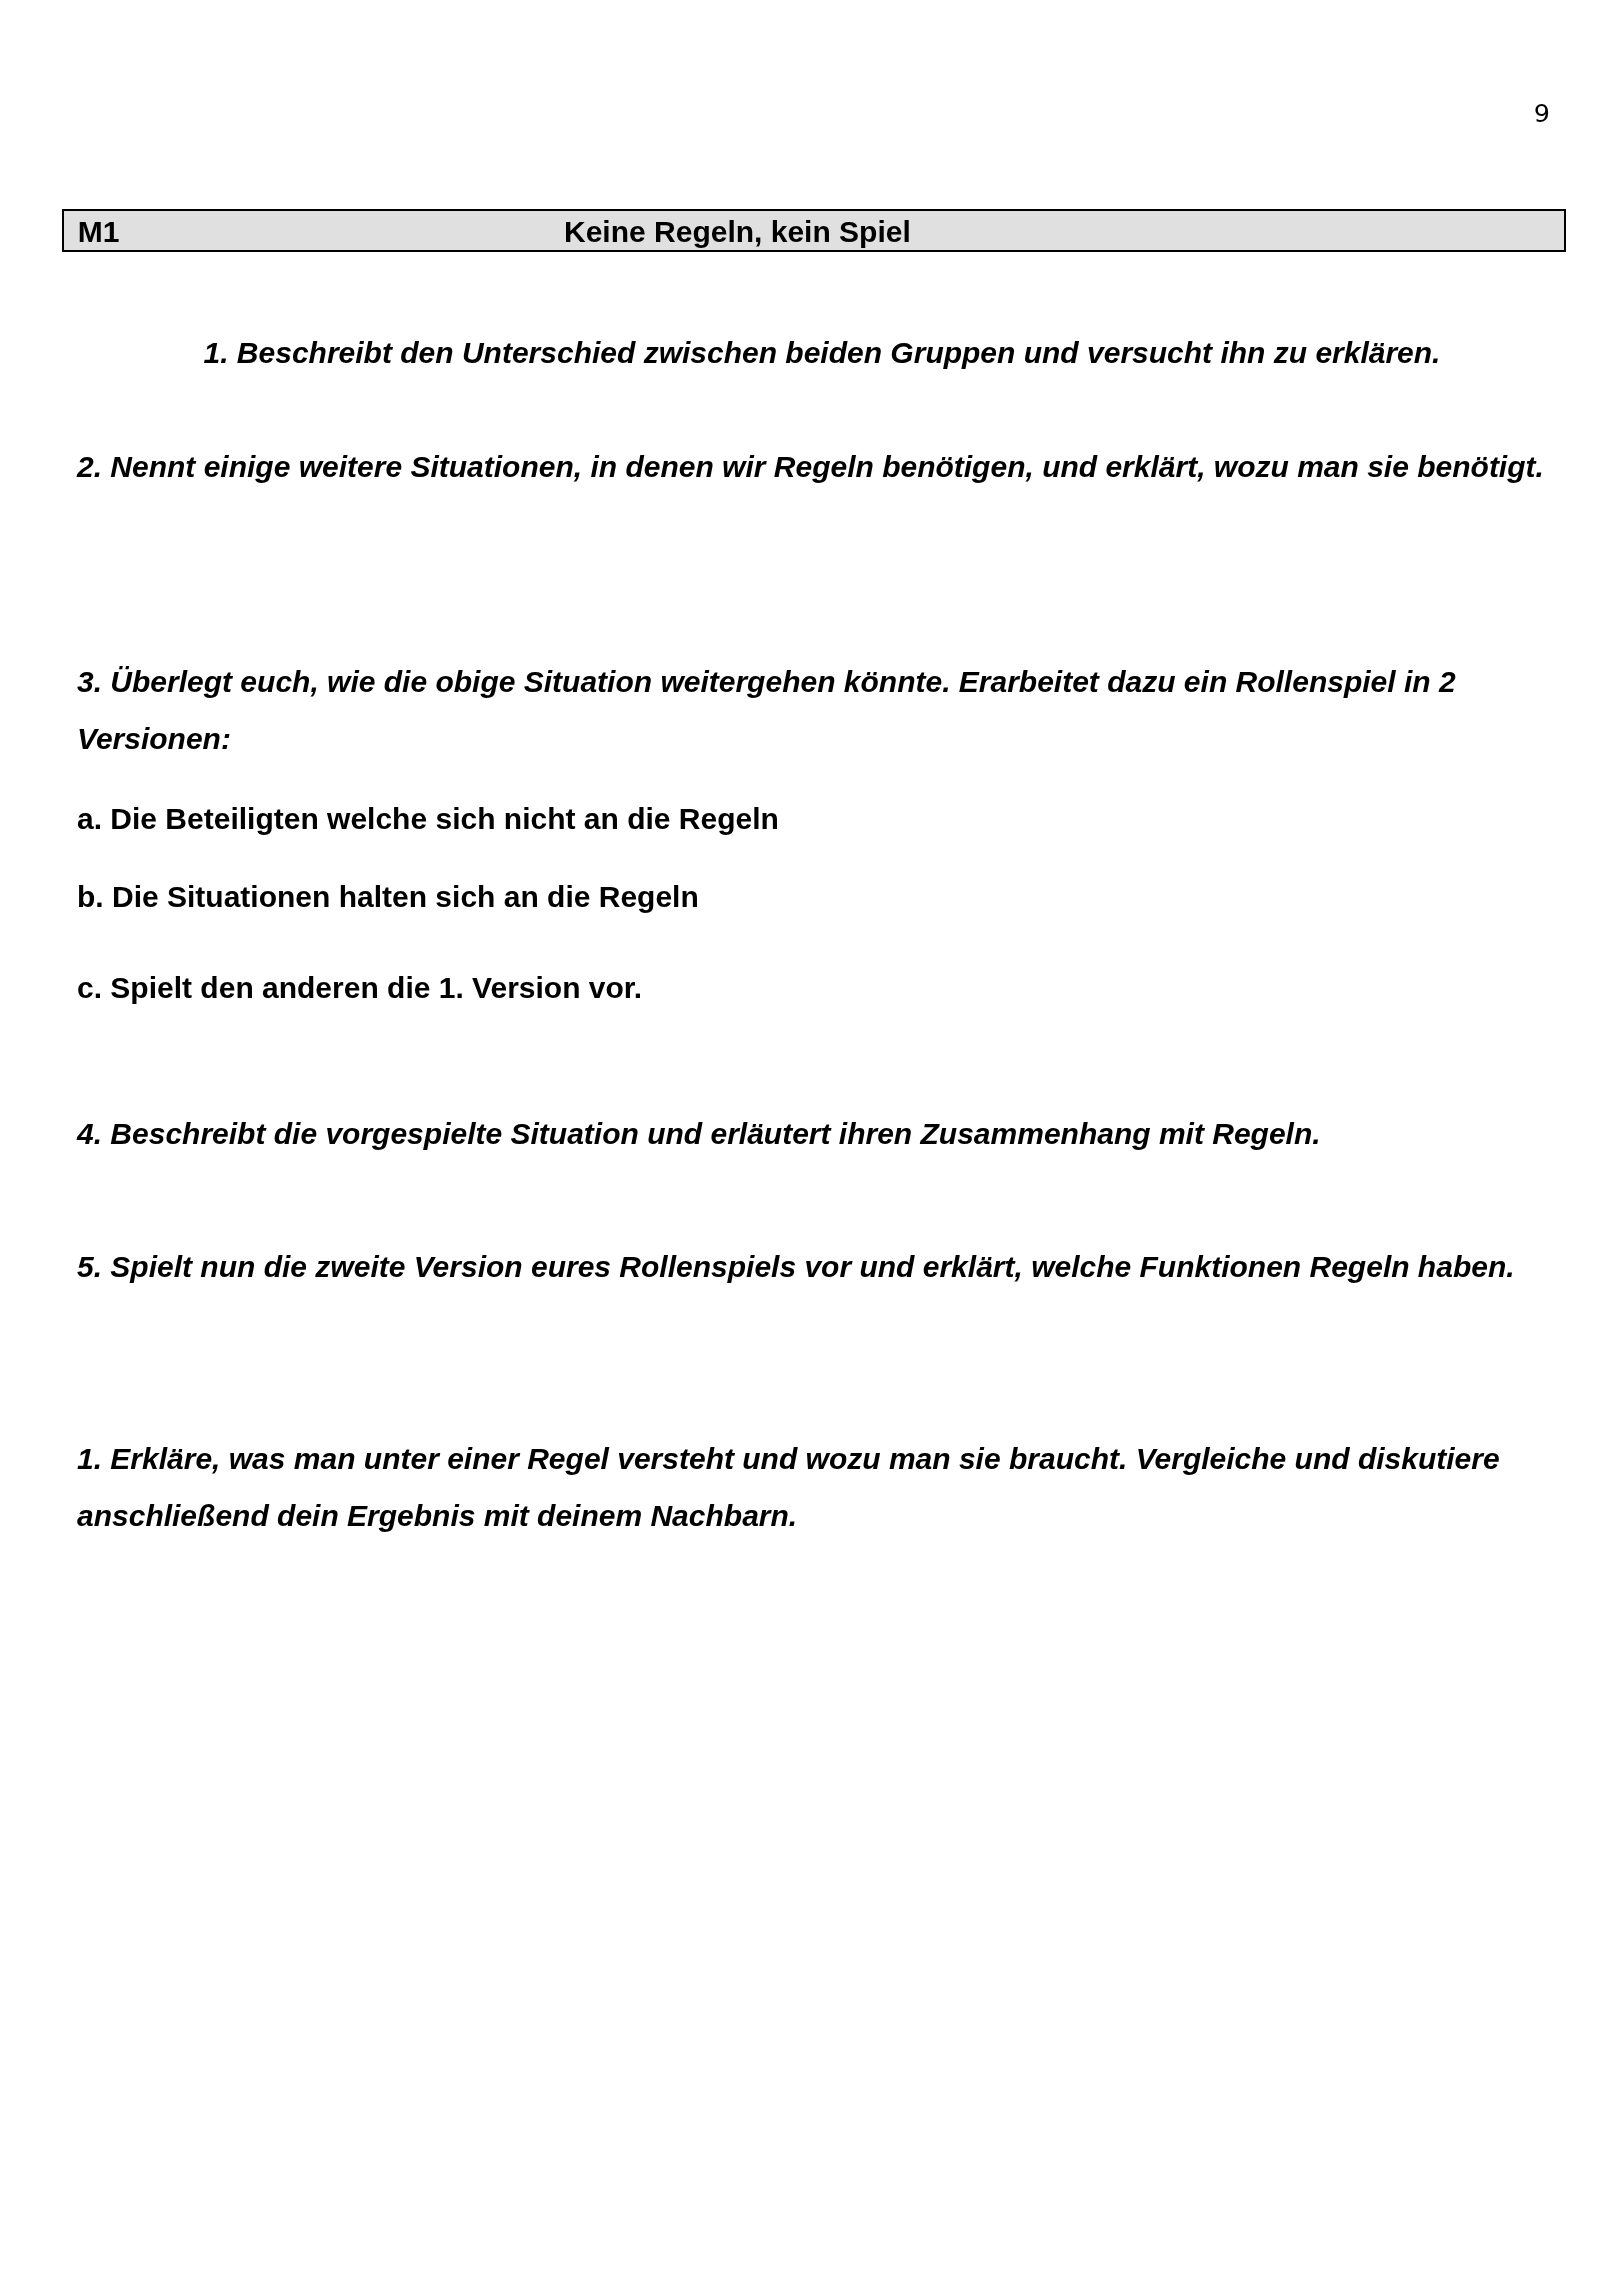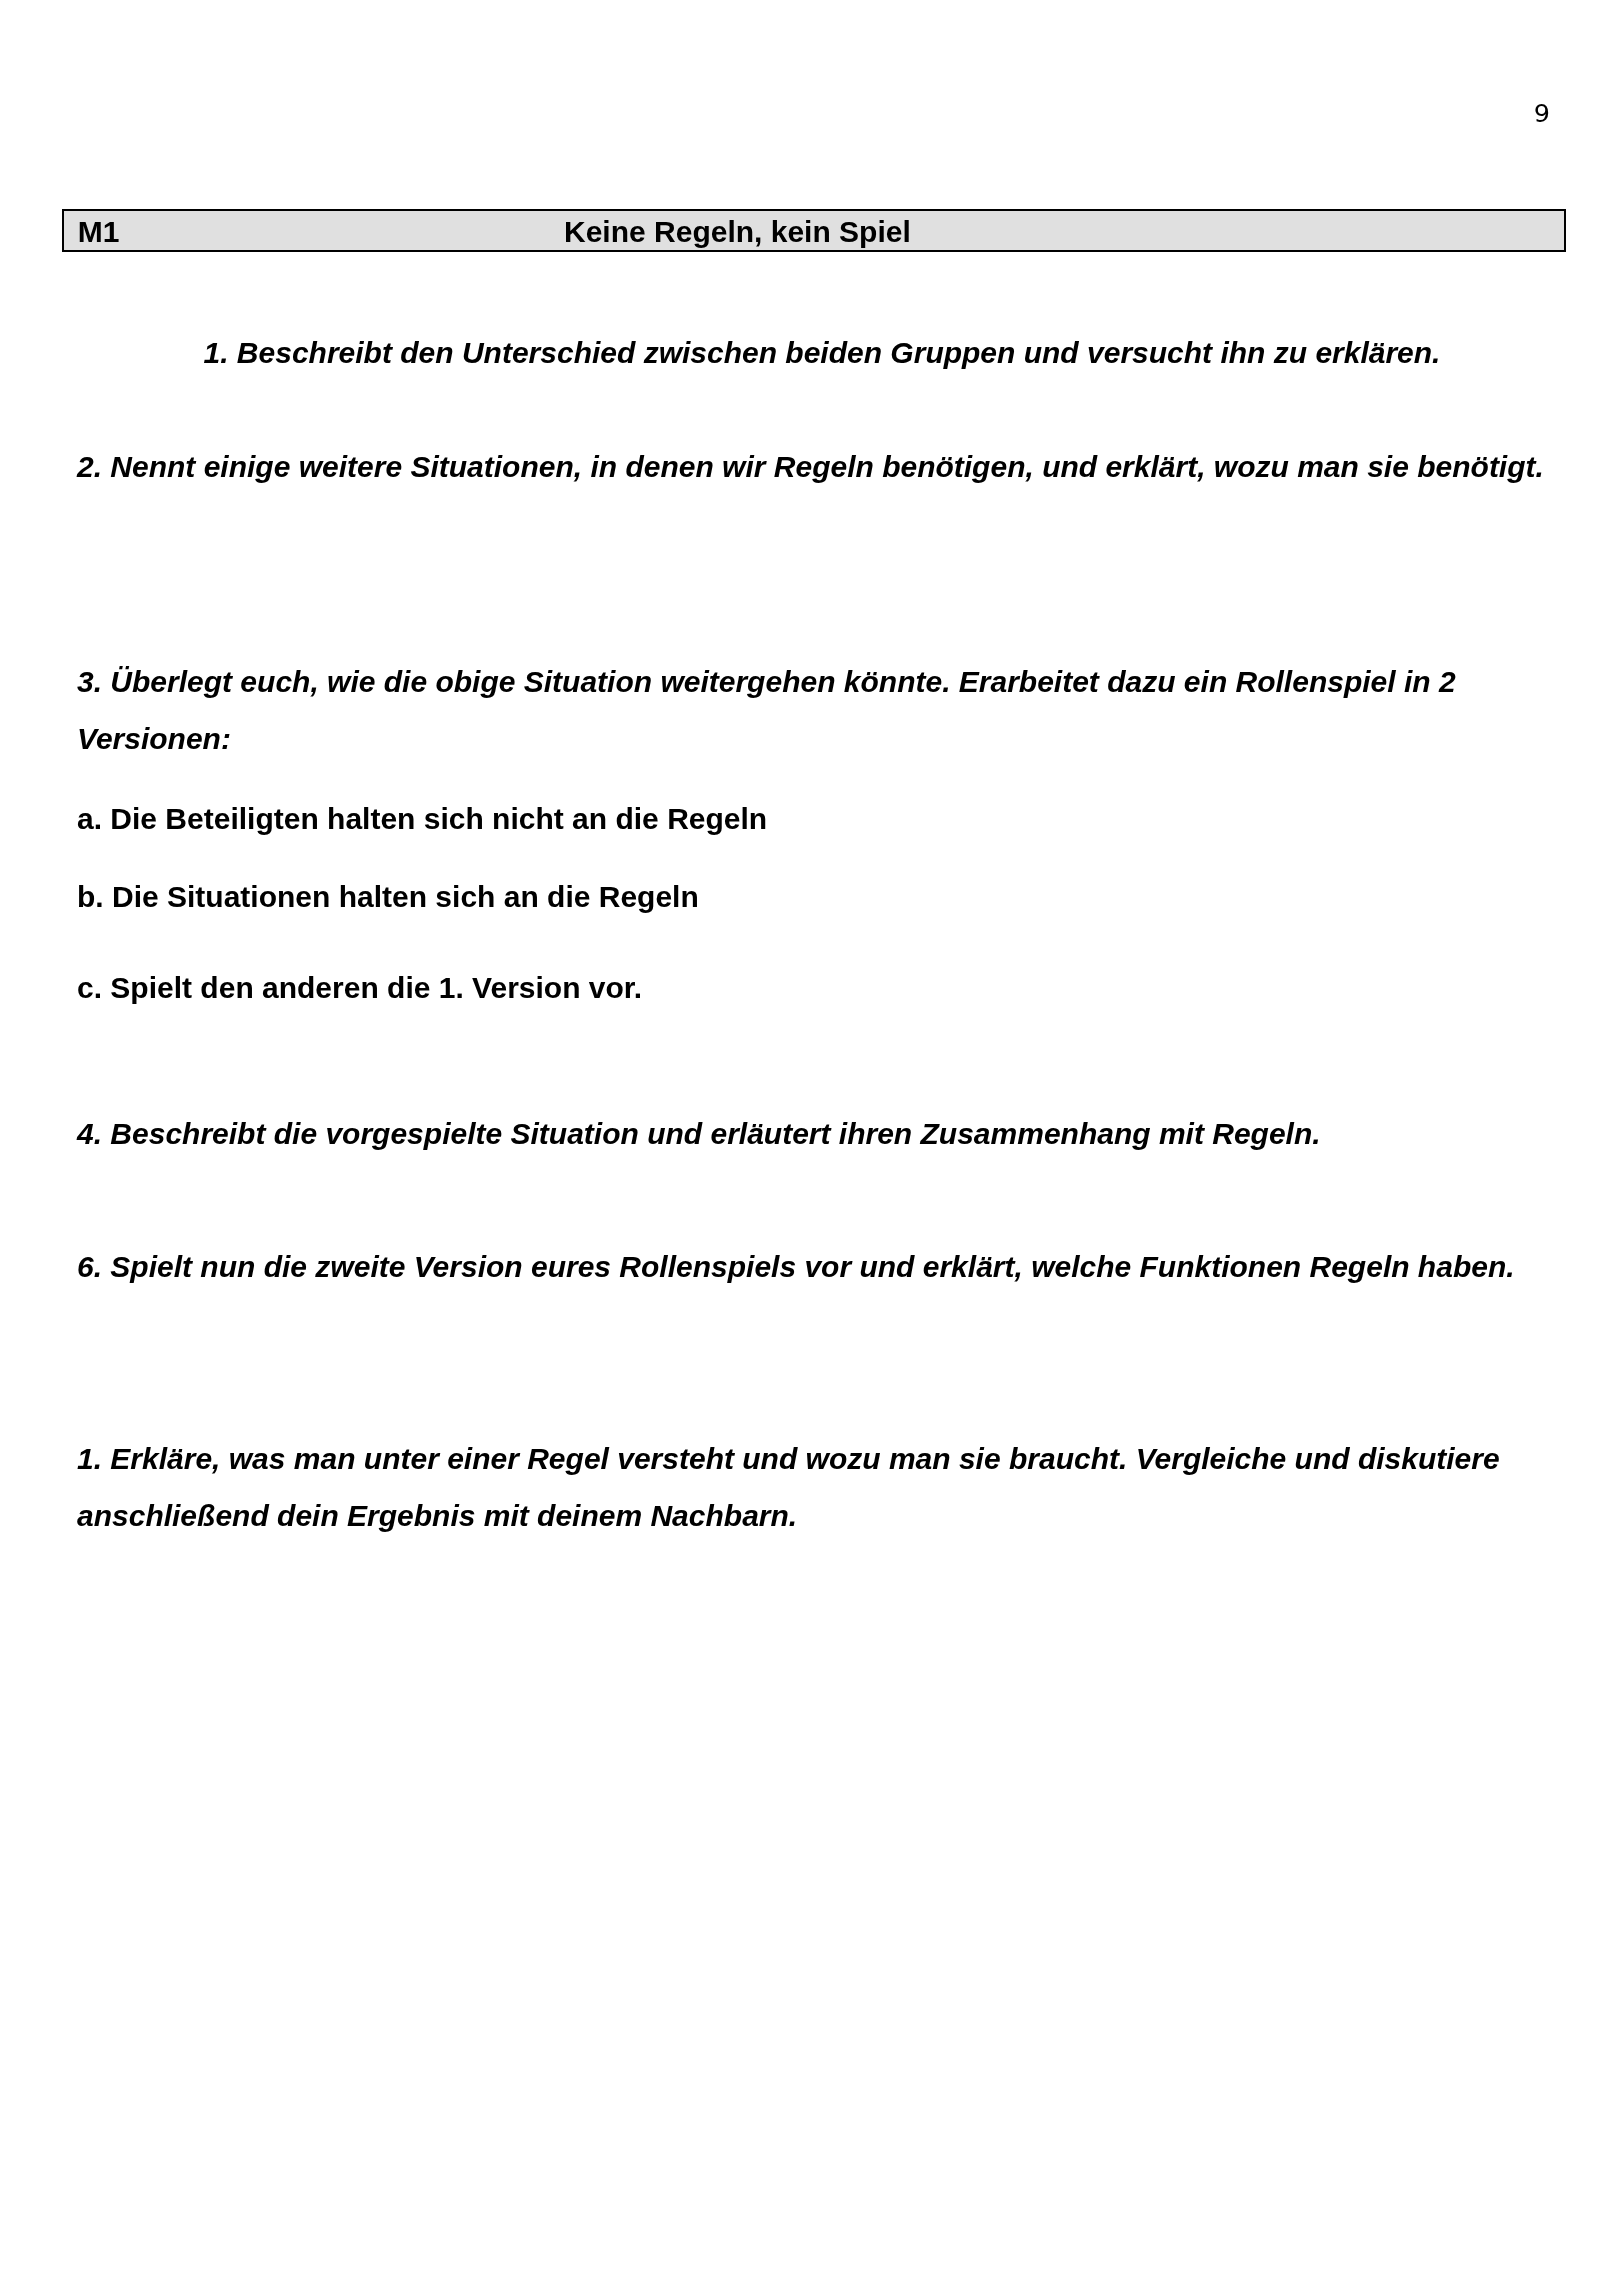--- a/index.html
+++ b/index.html
@@ -77,20 +77,20 @@
 
 <div class="header-box">
   <span class="header-code">M1</span>
   <span class="header-title">Keine Regeln, kein Spiel</span>
 </div>
 
 <p class="task" style="top:324px;text-align:center;">1. Beschreibt den Unterschied zwischen beiden Gruppen und versucht ihn zu erklären.</p>
 <p class="task" style="top:438px;">2. Nennt einige weitere Situationen, in denen wir Regeln benötigen, und erklärt, wozu man sie benötigt.</p>
 <p class="task" style="top:653px;">3. Überlegt euch, wie die obige Situation weitergehen könnte. Erarbeitet dazu ein Rollenspiel in 2 Versionen:</p>
 
-<p class="sub" style="top:799px;">a. Die Beteiligten halten sich nicht an die Regeln</p>
+<p class="sub" style="top:799px;">a. Die Beteiligten welche sich nicht an die Regeln</p>
 <p class="sub" style="top:877px;">b. Die Situationen halten sich an die Regeln</p>
 <p class="sub" style="top:968px;">c. Spielt den anderen die 1. Version vor.</p>
 
 <p class="task" style="top:1105px;">4. Beschreibt die vorgespielte Situation und erläutert ihren Zusammenhang mit Regeln.</p>
-<p class="task" style="top:1238px;">6. Spielt nun die zweite Version eures Rollenspiels vor und erklärt, welche Funktionen Regeln haben.</p>
+<p class="task" style="top:1238px;">5. Spielt nun die zweite Version eures Rollenspiels vor und erklärt, welche Funktionen Regeln haben.</p>
 <p class="task" style="top:1430px;">1. Erkläre, was man unter einer Regel versteht und wozu man sie braucht. Vergleiche und diskutiere anschließend dein Ergebnis mit deinem Nachbarn.</p>
 
 
 </body></html>

